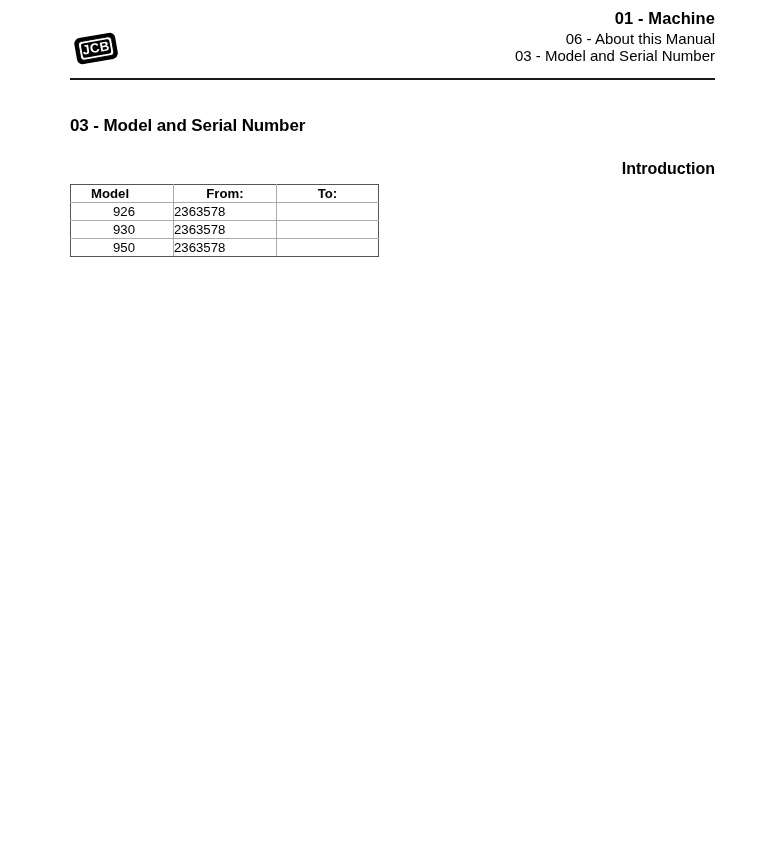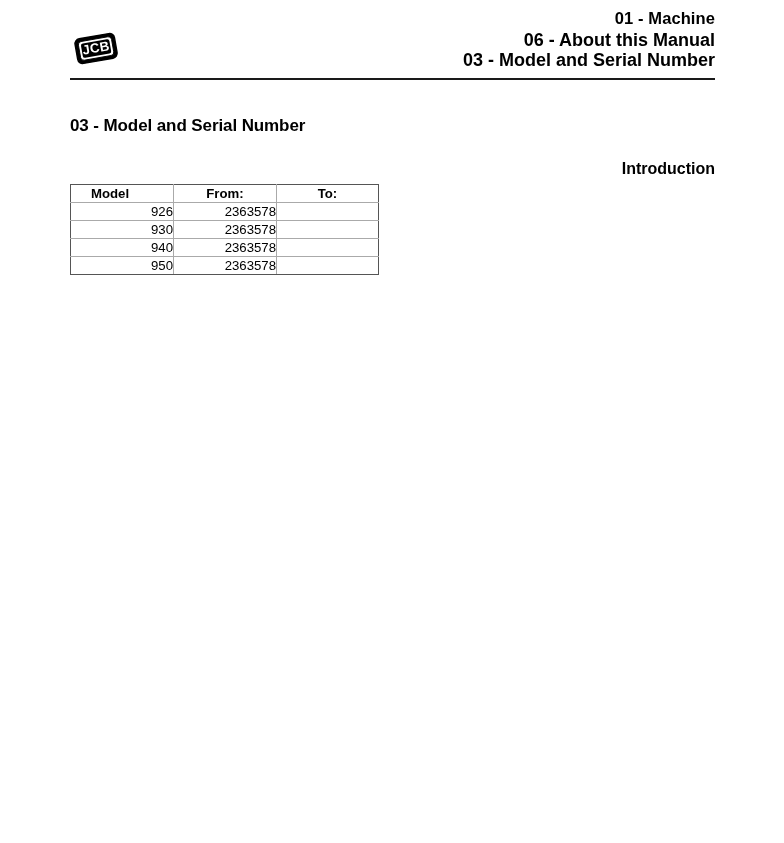--- a/index.html
+++ b/index.html
@@ -51,22 +51,22 @@
     line-height: 1.0;
   }
   .hdr-line1 {
     font-size: 16.5px;
     font-weight: bold;
     letter-spacing: 0.1px;
     margin-bottom: 4px;
     white-space: nowrap;
   }
   .hdr-line2, .hdr-line3 {
-    font-size: 18px;
-    font-weight: bold;
+    font-size: 15px;
+    font-weight: normal;
     margin-bottom: 2px;
     white-space: nowrap;
   }
 
   .header-rule {
     position: absolute;
     left: 70px;
     top: 78px;
     width: 645px;
     height: 0;
@@ -128,22 +128,22 @@
     line-height: 17px;
     vertical-align: middle;
   }
   .model-table thead th {
     font-weight: bold;
   }
   .model-table th.th-model { text-align: left; padding-left: 20px; }
   .model-table th.th-from,
   .model-table th.th-to { text-align: center; padding-left: 0; }
 
-  .model-table td.td-model { text-align: right; }
-  .model-table td.td-from  { text-align: right; padding-left: 0; }
+  .model-table td.td-model { text-align: center; }
+  .model-table td.td-from  { text-align: left; padding-left: 0; }
   .model-table td.td-to    { text-align: center; padding-left: 0; }
 
   
   .model-table { box-shadow: 0 0 0 0 transparent; }
   .model-table tr > *:first-child { border-left: 1px solid #555555; }
   .model-table tr > *:last-child  { border-right: 1px solid #555555; }
   .model-table thead tr > * { border-top: 1px solid #555555; }
   .model-table tbody tr:last-child > * { border-bottom: 1px solid #555555; }
 </style>
 </head>
@@ -199,25 +199,20 @@
           <td class="td-model">926</td>
           <td class="td-from">2363578</td>
           <td class="td-to"></td>
         </tr>
         <tr>
           <td class="td-model">930</td>
           <td class="td-from">2363578</td>
           <td class="td-to"></td>
         </tr>
         <tr>
-          <td class="td-model">940</td>
-          <td class="td-from">2363578</td>
-          <td class="td-to"></td>
-        </tr>
-        <tr>
           <td class="td-model">950</td>
           <td class="td-from">2363578</td>
           <td class="td-to"></td>
         </tr>
       </tbody>
     </table>
 
   </div>
 
 </div>

